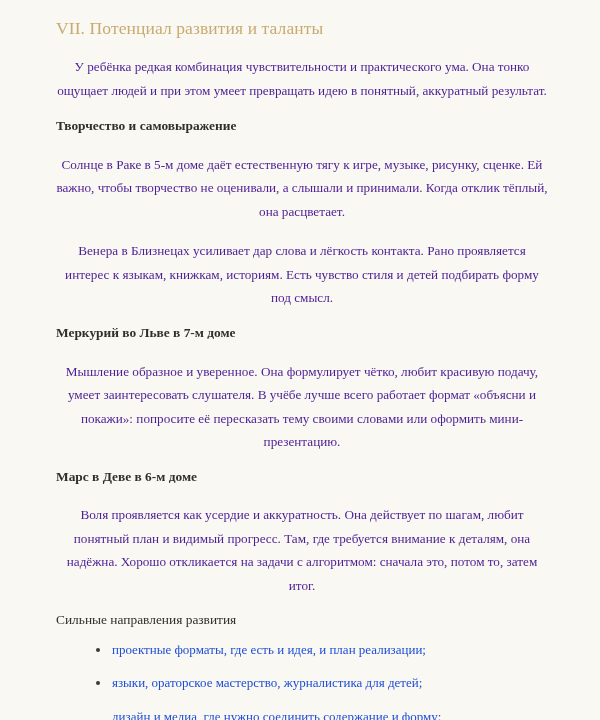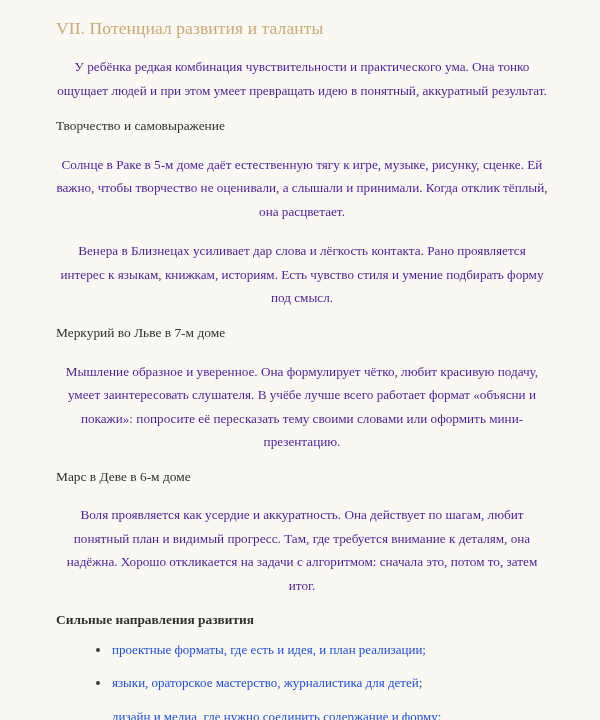--- a/index.html
+++ b/index.html
@@ -32,35 +32,35 @@
   .para {
     font-size: 13.2px;
     line-height: 1.78;
     color: #4c1d95;
     margin: 0 0 14px 0;
     max-width: 492px;
     text-align: center;
   }
   .sub-head {
     font-size: 13.4px;
-    font-weight: normal;
+    font-weight: bold;
     color: #2f2f2d;
     margin: 0 0 1px 0;
     line-height: 1.55;
   }
   .block {
     margin-bottom: 13px;
   }
   .block .para {
     margin-bottom: 0;
     margin-top: 16px;
   }
   .list-head {
     font-size: 13.4px;
-    font-weight: bold;
+    font-weight: normal;
     color: #2f2f2d;
     margin: 2px 0 8px 0;
     line-height: 1.55;
   }
   ul.bullets {
     margin: 0;
     padding: 0 0 0 40px;
     list-style: none;
   }
   ul.bullets li {
@@ -93,21 +93,21 @@
   <h1 class="section-title">VII. Потенциал развития и таланты</h1>
 
   <p class="para">У ребёнка редкая комбинация чувствительности и практического ума. Она тонко ощущает людей и при этом умеет превращать идею в понятный, аккуратный результат.</p>
 
   <div class="block">
     <div class="sub-head">Творчество и самовыражение</div>
     <p class="para">Солнце в Раке в 5-м доме даёт естественную тягу к игре, музыке, рисунку, сценке. Ей важно, чтобы творчество не оценивали, а слышали и принимали. Когда отклик тёплый, она расцветает.</p>
   </div>
 
   <div class="block">
-    <p class="para">Венера в Близнецах усиливает дар слова и лёгкость контакта. Рано проявляется интерес к языкам, книжкам, историям. Есть чувство стиля и умение подбирать форму под смысл.</p>
+    <p class="para">Венера в Близнецах усиливает дар слова и лёгкость контакта. Рано проявляется интерес к языкам, книжкам, историям. Есть чувство стиля и детей подбирать форму под смысл.</p>
   </div>
 
   <div class="block">
     <div class="sub-head">Меркурий во Льве в 7-м доме</div>
     <p class="para">Мышление образное и уверенное. Она формулирует чётко, любит красивую подачу, умеет заинтересовать слушателя. В учёбе лучше всего работает формат «объясни и покажи»: попросите её пересказать тему своими словами или оформить мини-презентацию.</p>
   </div>
 
   <div class="block">
     <div class="sub-head">Марс в Деве в 6-м доме</div>
     <p class="para">Воля проявляется как усердие и аккуратность. Она действует по шагам, любит понятный план и видимый прогресс. Там, где требуется внимание к деталям, она надёжна. Хорошо откликается на задачи с алгоритмом: сначала это, потом то, затем итог.</p>

